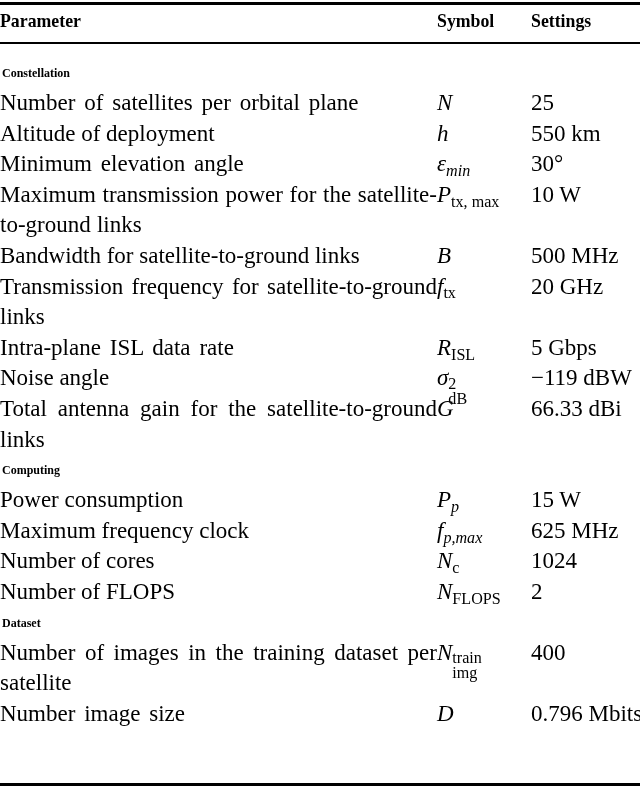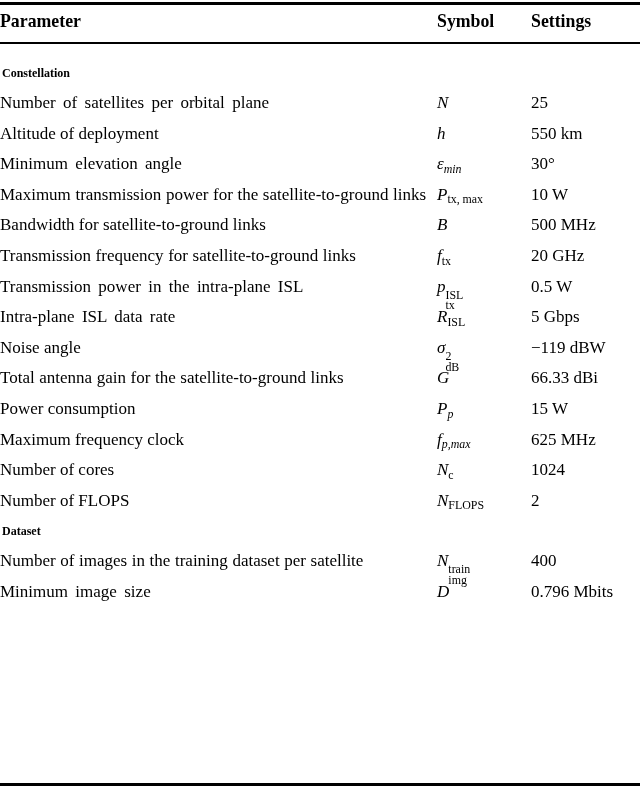--- a/index.html
+++ b/index.html
@@ -80,21 +80,21 @@
     padding-left: 2px;
     padding-top: 0px;
     padding-bottom: 0px;
     height: 30px;
     line-height: 30px;
     white-space: nowrap;
   }
 
   
   tr.data-row td {
-    font-size: 17px;
+    font-size: 23px;
     line-height: 30.6px;
   }
   td.param {
     padding-left: 28px;
     padding-right: 5px;
   }
   td.param .ptext {
     display: block;
   }
   
@@ -221,46 +221,42 @@
         </tr>
         <tr class="data-row">
           <td class="param justify">
             <span class="ptext">Transmission frequency for satellite-to-ground links</span>
           </td>
           <td class="sym"><span>f</span><span class="sub">tx</span></td>
           <td class="set">20 GHz</td>
         </tr>
         <tr class="data-row">
           <td class="param loose">
-            <span class="ptext">Transmission power in the intra-plane ISL</span>
-          </td>
-          <td class="sym"><span>p</span><span class="stack"><span class="s-up">ISL</span><span class="s-dn">tx</span></span><span class="spacer-w" style="width: 19px;"></span></td>
-          <td class="set">0.5 W</td>
-        </tr>
-        <tr class="data-row">
-          <td class="param loose">
             <span class="ptext">Intra-plane ISL data rate</span>
           </td>
           <td class="sym"><span>R</span><span class="sub">ISL</span></td>
           <td class="set">5 Gbps</td>
         </tr>
         <tr class="data-row">
           <td class="param">
             <span class="ptext">Noise angle</span>
           </td>
           <td class="sym"><span>σ</span><span class="stack"><span class="s-up">2</span><span class="s-dn">dB</span></span><span class="spacer-w" style="width: 13px;"></span></td>
           <td class="set">−119 dBW</td>
         </tr>
         <tr class="data-row">
           <td class="param justify">
             <span class="ptext">Total antenna gain for the satellite-to-ground links</span>
           </td>
           <td class="sym"><span>G</span></td>
           <td class="set">66.33 dBi</td>
         </tr>
+        <tr class="section-row">
+          <td colspan="3">Computing</td>
+        </tr>
         <tr class="data-row">
           <td class="param">
             <span class="ptext">Power consumption</span>
           </td>
           <td class="sym"><span>P</span><span class="sub it">p</span></td>
           <td class="set">15 W</td>
         </tr>
         <tr class="data-row">
           <td class="param">
             <span class="ptext">Maximum frequency clock</span>
@@ -287,21 +283,21 @@
         </tr>
         <tr class="data-row">
           <td class="param justify">
             <span class="ptext">Number of images in the training dataset per satellite</span>
           </td>
           <td class="sym"><span>N</span><span class="stack"><span class="s-up">train</span><span class="s-dn">img</span></span><span class="spacer-w" style="width: 31px;"></span></td>
           <td class="set">400</td>
         </tr>
         <tr class="data-row">
           <td class="param loose">
-            <span class="ptext">Minimum image size</span>
+            <span class="ptext">Number image size</span>
           </td>
           <td class="sym"><span>D</span></td>
           <td class="set">0.796 Mbits</td>
         </tr>
       </tbody>
   </table>
 
 </div>
 
 </body></html>

